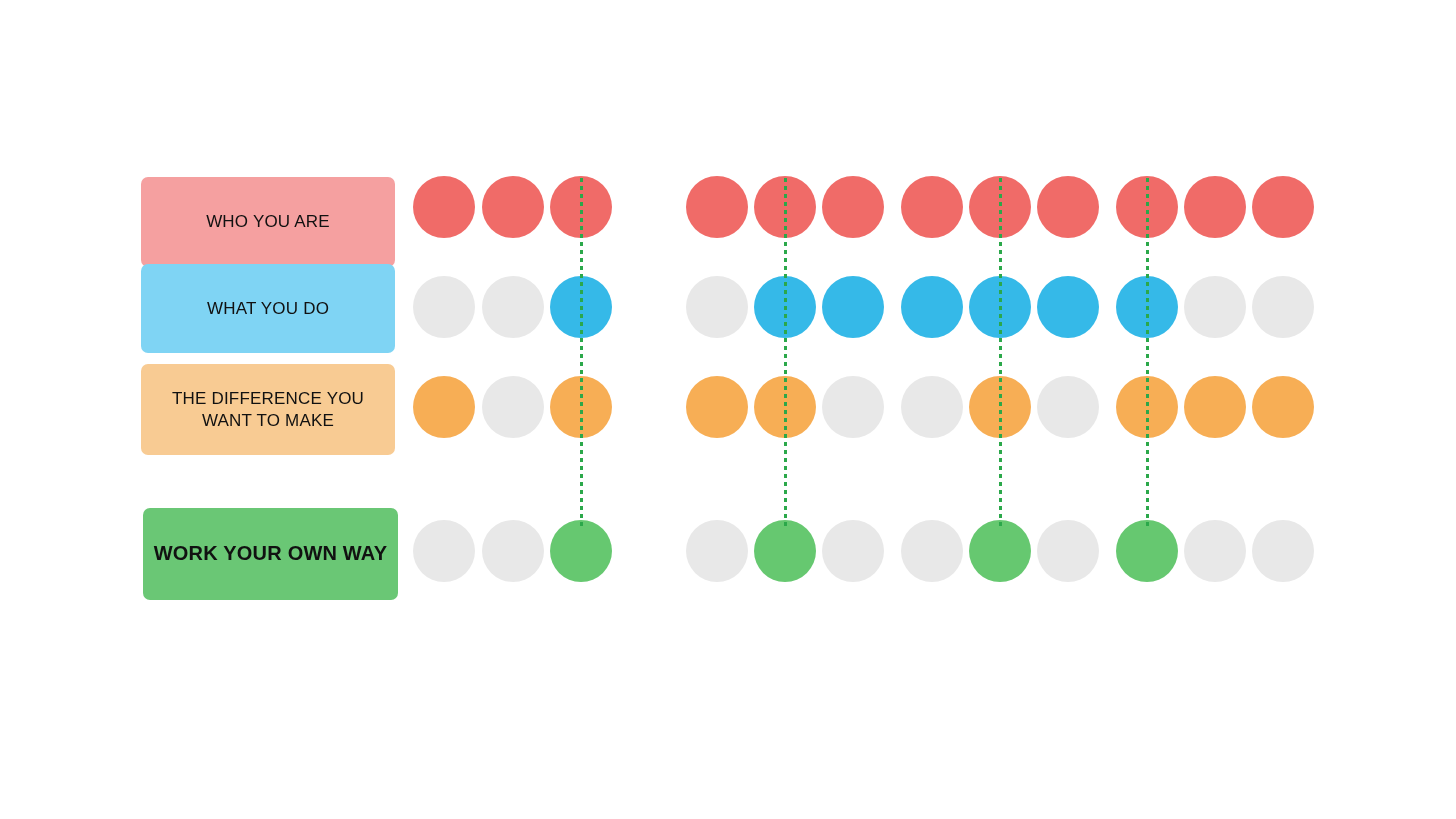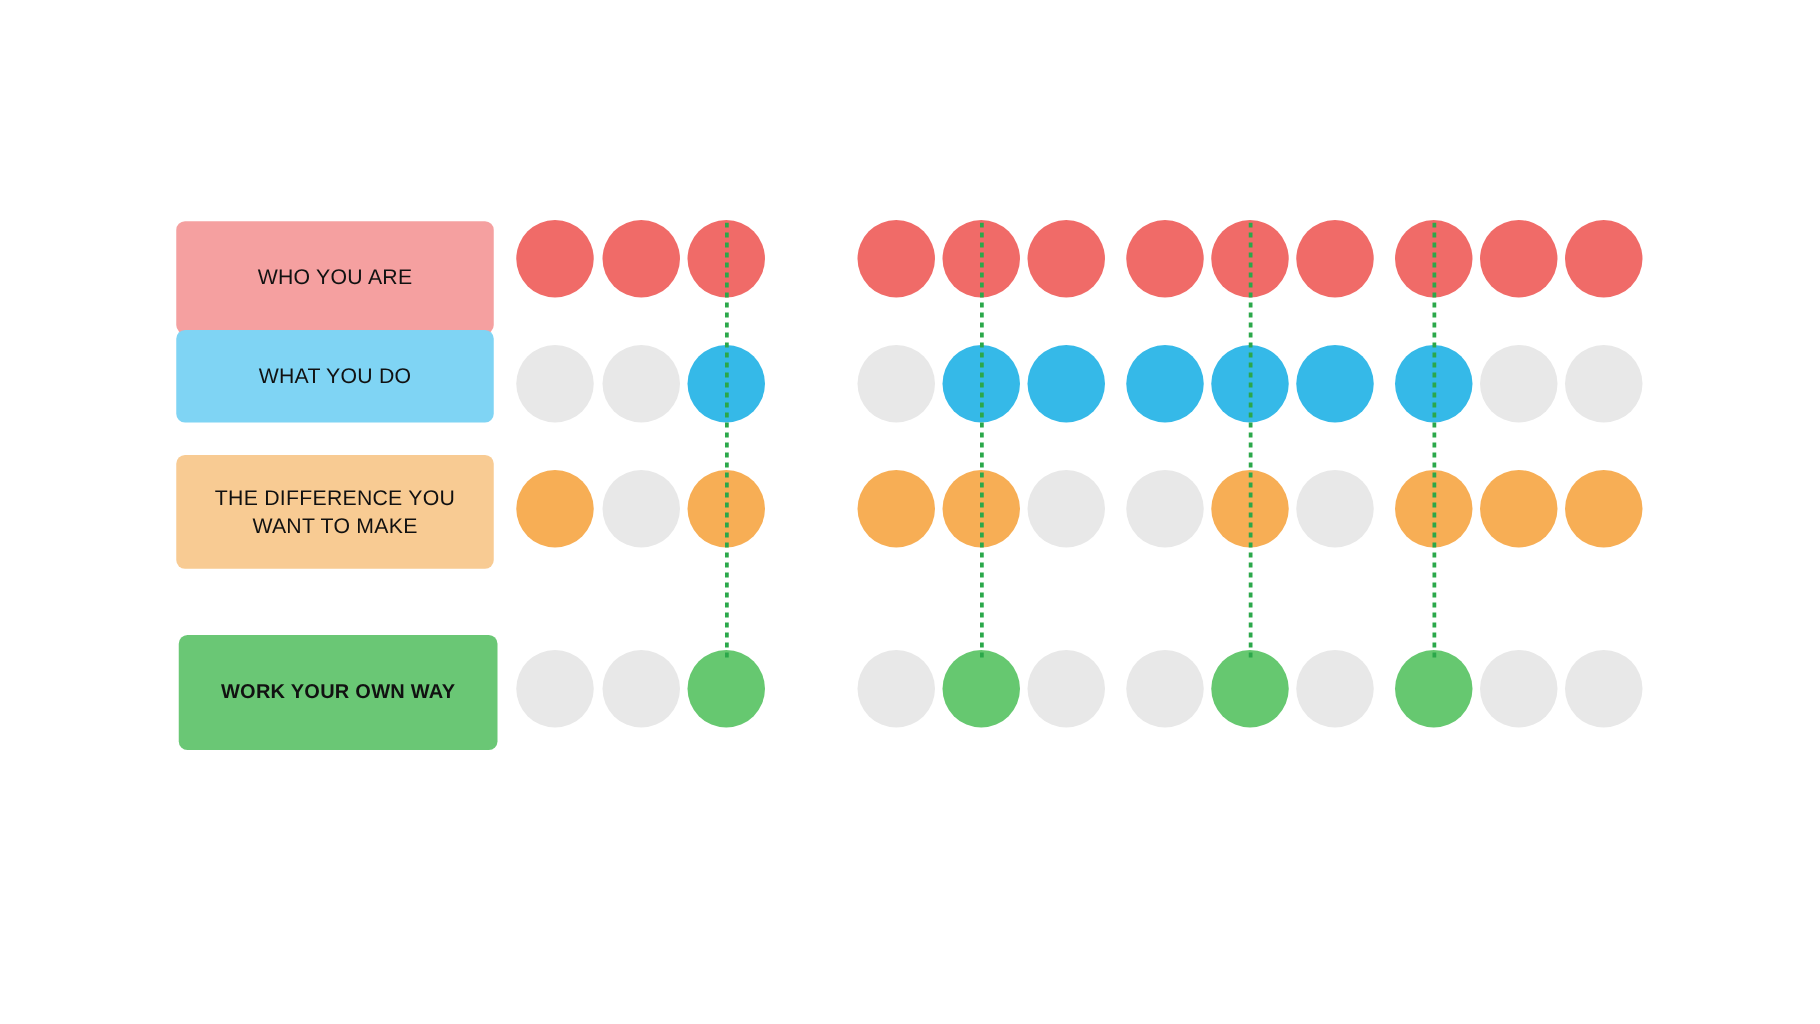--- a/index.html
+++ b/index.html
@@ -64,28 +64,28 @@
   }
 </style>
 </head>
 <body>
 
 <div id="canvas">
   <div id="labels-layer">
       <div class="label-box" style="left: 141px; top: 177px; width: 254px; height: 90px; background: rgb(245, 160, 160); font-size: 17px; font-weight: 400;">
         <span class="label-text">WHO YOU ARE</span>
       </div>
-      <div class="label-box" style="left: 141px; top: 264px; width: 254px; height: 74px; background: rgb(127, 212, 244); font-size: 17px; font-weight: 400;">
+      <div class="label-box" style="left: 141px; top: 264px; width: 254px; height: 89px; background: rgb(127, 212, 244); font-size: 17px; font-weight: 400;">
         <span class="label-text">WHAT YOU DO</span>
       </div>
       <div class="label-box" style="left: 141px; top: 364px; width: 254px; height: 91px; background: rgb(248, 203, 147); font-size: 17px; font-weight: 400;">
         <span class="label-text">THE DIFFERENCE YOU
 WANT TO MAKE</span>
       </div>
-      <div class="label-box" style="left: 143px; top: 508px; width: 255px; height: 92px; background: rgb(106, 199, 117); font-size: 16px; font-weight: 700;">
+      <div class="label-box" style="left: 143px; top: 508px; width: 255px; height: 92px; background: rgb(106, 199, 117); font-size: 20px; font-weight: 700;">
         <span class="label-text">WORK YOUR OWN WAY</span>
       </div>
     </div>
   <div id="circles-layer">
       <div class="circle" style="left: 413px; top: 176px; width: 62px; height: 62px; background: rgb(240, 107, 104);"></div>
       <div class="circle" style="left: 482px; top: 176px; width: 62px; height: 62px; background: rgb(240, 107, 104);"></div>
       <div class="circle" style="left: 550px; top: 176px; width: 62px; height: 62px; background: rgb(240, 107, 104);"></div>
       <div class="circle" style="left: 686px; top: 176px; width: 62px; height: 62px; background: rgb(240, 107, 104);"></div>
       <div class="circle" style="left: 754px; top: 176px; width: 62px; height: 62px; background: rgb(240, 107, 104);"></div>
       <div class="circle" style="left: 822px; top: 176px; width: 62px; height: 62px; background: rgb(240, 107, 104);"></div>

